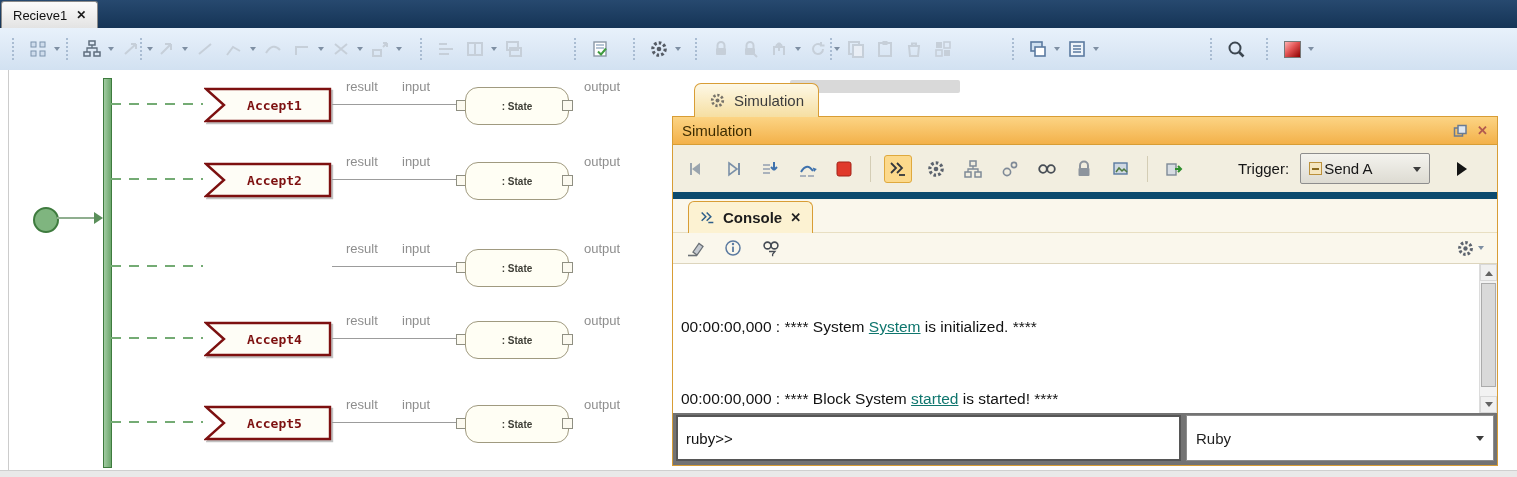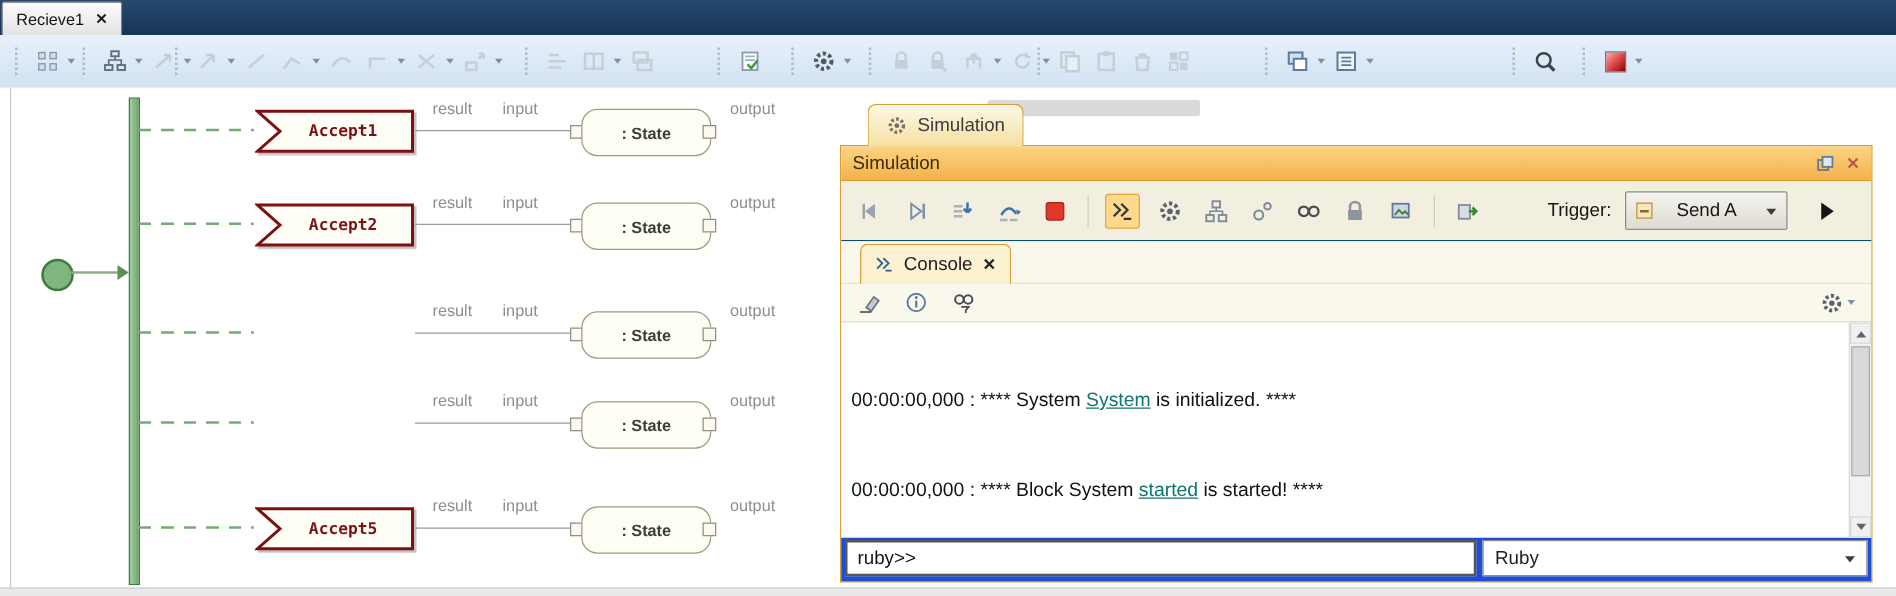--- a/index.html
+++ b/index.html
@@ -43,74 +43,74 @@
   .accept-svg{position:absolute;left:0;top:0;filter:drop-shadow(2.5px 2.5px 0 rgba(120,120,120,.45));}
   .accept-svg polygon{fill:#fefdf6;stroke:#7d1010;stroke-width:2.4;}
   .accept-label{position:absolute;left:0;top:0;width:100%;height:100%;display:flex;align-items:center;
                 justify-content:center;padding-left:13px;box-sizing:border-box;
                 font-family:"DejaVu Sans Mono",monospace;font-weight:bold;font-size:13px;color:#7d1010;}
   .conn{position:absolute;left:332px;top:17px;width:124px;height:0;border-top:1.5px solid #9c9c9c;}
   .pinlbl{position:absolute;top:-8px;font-size:13px;color:#8e8e8e;}
   .pin{position:absolute;top:13px;width:9px;height:9px;background:#fcfaf0;border:1px solid #8f8f82;}
   .state{position:absolute;left:465px;top:0;width:102px;height:36px;background:#fffef4;
          border:1px solid #a09a80;border-radius:13px;display:flex;align-items:center;justify-content:center;}
-  .state-label{font-weight:bold;font-size:13px;color:#3e3e36;}
+  .state-label{font-weight:bold;font-size:10px;color:#3e3e36;}
 
   
   .sim-panel{position:absolute;left:672px;top:10px;width:826px;height:386px;}
   .sim-tabrow{position:relative;height:36px;}
   .gray-frag{position:absolute;left:118px;top:0;width:170px;height:13px;background:#d9d9d9;border-radius:2px;}
   .sim-tab{position:absolute;left:22px;bottom:-1px;height:33px;display:flex;align-items:center;gap:8px;
            padding:0 14px;background:linear-gradient(#fdf8e6,#f6dfa2);border:1px solid #d89d35;
            border-bottom:none;border-radius:7px 7px 0 0;font-size:15px;color:#3c3c3c;z-index:2;}
   .sim-window{position:absolute;left:0;top:36px;right:0;bottom:0;border:1px solid #d89d35;
               background:#faf7ec;display:flex;flex-direction:column;}
   .sim-header{height:27px;background:linear-gradient(#fcd484,#f3b14a);border-bottom:1px solid #d89d35;
               display:flex;align-items:center;padding:0 9px;font-size:15px;color:#3d2c00;}
   .hdr-icons{margin-left:auto;display:flex;align-items:center;gap:10px;}
   .hdr-close{font-size:13px;font-weight:bold;color:#b25a4e;}
-  .sim-toolbar{height:47px;background:#f2eee0;border-bottom:1px solid #0c4a6e;
+  .sim-toolbar{height:47px;background:#f2eee0;border-bottom:7px solid #0c4a6e;
                display:flex;align-items:center;padding:0 10px;gap:11px;}
   .sbtn{width:26px;height:26px;display:flex;align-items:center;justify-content:center;border-radius:3px;}
   .sbtn.sel{background:#fcd98c;border:1px solid #dfa93e;}
   .vsep{width:1px;height:26px;background:#d4cdb5;margin:0 2px;}
   .trigger-label{margin-left:40px;font-size:15px;color:#161616;}
-  .trigger-dd{height:29px;min-width:112px;display:flex;align-items:center;gap:19px;padding:0 8px;
+  .trigger-dd{height:29px;min-width:112px;display:flex;align-items:center;gap:2px;padding:0 8px;
               background:linear-gradient(#f4f3ee,#dddbd2);border:1px solid #8d8d8d;border-radius:2px;
               font-size:15px;color:#161616;}
   .sig-ic{width:13px;height:13px;background:#f5e6c0;border:1px solid #bb913c;box-sizing:border-box;
           display:flex;align-items:center;justify-content:center;}
   .sig-ic i{display:block;width:7px;height:2px;background:#8a6a20;}
   .dd-caret{width:0;height:0;border:4.5px solid transparent;border-top:5.5px solid #3c3c3c;margin-top:5px;margin-left:auto;}
   .next-tri{width:0;height:0;border-top:7px solid transparent;border-bottom:7px solid transparent;
             border-left:10px solid #141414;margin-left:16px;}
 
   .console-tabrow{position:relative;height:33px;background:#faf7ec;}
   .console-tab{position:absolute;left:15px;bottom:-1px;height:31px;display:flex;align-items:center;gap:8px;
                padding:0 11px;background:#fcf2d2;border:1px solid #d89d35;border-bottom:none;
                border-radius:6px 6px 0 0;font-size:15px;color:#1c1c1c;z-index:2;}
-  .console-tab .lbl{font-weight:normal;}
+  .console-tab .lbl{font-weight:bold;}
   .console-tab .cls{font-weight:bold;font-size:13px;color:#222;}
   .console-toolbar{height:30px;background:#faf7ec;border-top:1px solid #e8dfc2;border-bottom:1px solid #ddd5bd;
                    display:flex;align-items:center;padding:0 9px;gap:12px;}
   .ct-right{margin-left:auto;display:flex;align-items:center;gap:4px;margin-right:4px;}
 
   .log-area{flex:1;position:relative;background:#fff;overflow:hidden;}
   .log-lines{padding:3px 26px 0 8px;font-size:15.5px;line-height:24px;color:#121212;white-space:pre;}
   .log-link{color:#0f766e;text-decoration:underline;cursor:pointer;}
   .scrollbar{position:absolute;right:0;top:0;bottom:0;width:17px;background:#f2f2f2;border-left:1px solid #dcdcdc;}
   .sb-btn{position:absolute;left:0;width:17px;height:17px;background:#f0f0f0;border:1px solid #d8d8d8;
           box-sizing:border-box;display:flex;align-items:center;justify-content:center;}
   .sb-up{top:0;} .sb-down{bottom:0;}
   .tri-up{width:0;height:0;border:4px solid transparent;border-bottom:5px solid #636363;margin-top:-3px;}
   .tri-down{width:0;height:0;border:4px solid transparent;border-top:5px solid #636363;margin-bottom:-3px;}
   .sb-thumb{position:absolute;left:1px;right:1px;top:19px;height:102px;background:#d9d9d9;border:1px solid #ababab;}
 
-  .console-inputrow{height:35px;display:flex;align-items:stretch;gap:5px;padding:2px 3px 4px 3px;
-                    background:#1d4ed8;box-sizing:border-box;}
+  .console-inputrow{height:52px;display:flex;align-items:stretch;gap:5px;padding:2px 3px 4px 3px;
+                    background:#737373;box-sizing:border-box;}
   .ruby-input{flex:1;background:#fff;border:2px solid #565656;display:flex;align-items:center;
               padding:0 8px;font-size:15px;color:#111;}
   .lang-select{width:288px;background:#fff;border:1px solid #8d8d8d;display:flex;align-items:center;
                padding:0 9px;font-size:15px;color:#222;}
 
   .bottom-edge{position:absolute;left:0;top:470px;width:100%;height:7px;background:#e9e9e9;border-top:1px solid #cfcfcf;}
 </style>
 </head>
 <body>
 
@@ -384,20 +384,26 @@
       <div class="pin" style="left:456px"></div>
       <div class="state">
           <span class="state-label">: State</span>
         </div>
       <div class="pin" style="left:562px"></div>
       <span class="pinlbl" style="left:584px">output</span>
     </div>
 
     <div class="drow" style="top:251px">
       <div class="dash"></div>
+      <div class="accept">
+        <svg class="accept-svg" width="128" height="36">
+            <polygon points="2,2 126,2 126,34 2,34 20,18"></polygon>
+          </svg>
+        <span class="accept-label">Accept4</span>
+      </div>
       <div class="conn"></div>
       <span class="pinlbl" style="left:346px">result</span>
       <span class="pinlbl" style="left:402px">input</span>
       <div class="pin" style="left:456px"></div>
       <div class="state">
           <span class="state-label">: State</span>
         </div>
       <div class="pin" style="left:562px"></div>
       <span class="pinlbl" style="left:584px">output</span>
     </div>

